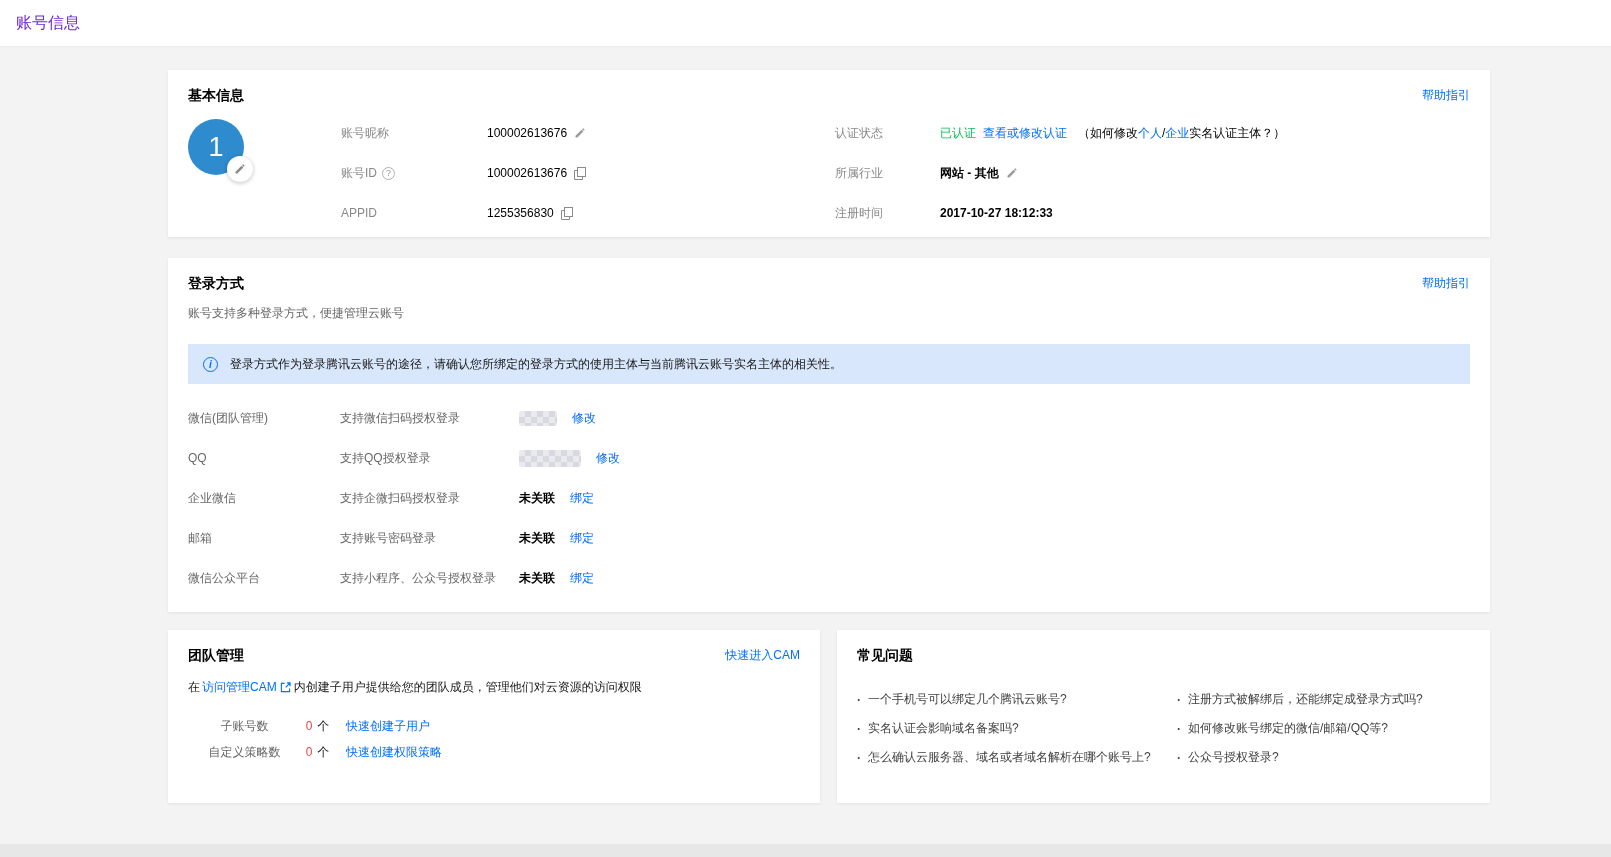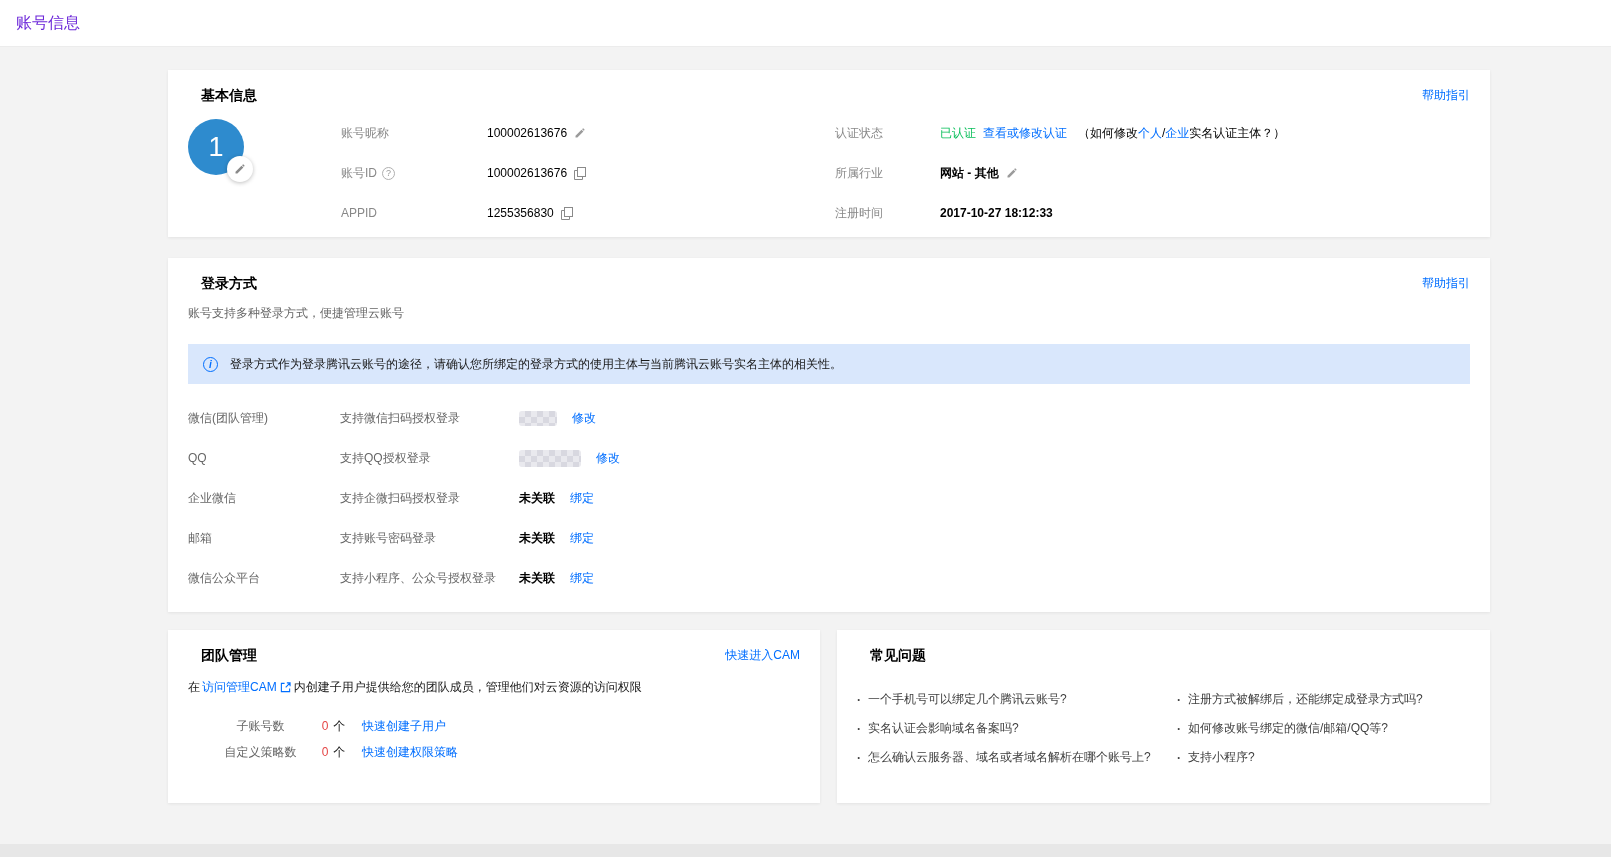--- a/index.html
+++ b/index.html
@@ -13,21 +13,21 @@
   .topbar {
     height: 47px; background: #fff; border-bottom: 1px solid #ececec;
     display: flex; align-items: center; padding-left: 16px;
   }
   .page-title { font-size: 16px; font-weight: normal; color: #6d28d9; }
   .content { padding: 23px 121px 0 168px; }
   .card {
     background: #fff; box-shadow: 0 1px 3px rgba(0,0,0,0.07);
     margin-bottom: 0;
   }
-  .card-head { display: flex; justify-content: space-between; align-items: flex-start; padding: 17px 20px 0 20px; margin-left: 13px; }
+  .card-head { display: flex; justify-content: space-between; align-items: flex-start; padding: 17px 20px 0 20px; }
   .card-title { font-size: 14px; font-weight: bold; color: #000; }
   .link { color: #006eff; font-size: 12px; text-decoration: none; cursor: pointer; }
   .green { color: #0abf5b; }
   .red { color: #e54545; }
 
   
   .card-basic { height: 167px; }
   .basic-body { display: flex; padding: 8px 20px 0 20px; }
   .avatar-wrap { width: 153px; padding-top: 6px; }
   .avatar {
@@ -85,21 +85,21 @@
   }
   .masked-sm { width: 38px; }
   .masked-lg { width: 62px; height: 17px; }
 
   
   .bottom-row { display: flex; gap: 17px; margin-top: 18px; text-align: center; }
   .card-team { width: 652px; height: 173px; }
   .card-faq { width: 653px; height: 173px; }
   .team-desc { padding: 14px 20px 0 20px; font-size: 12px; color: #181818; display: flex; align-items: center; flex-wrap: wrap; }
   .team-desc .link { margin: 0 3px 0 2px; display: inline-flex; align-items: center; gap: 3px; }
-  .stats { padding: 17px 20px 0 36px; }
+  .stats { padding: 17px 20px 0 20px; }
   .stat-row { display: flex; align-items: center; height: 26px; font-size: 12px; }
   .stat-label { width: 113px; color: #666; }
   .stat-count { width: 33px; }
   .stat-count .red { margin-right: 5px; }
   .stat-link { margin-left: 12px; }
 
   .faq-body { display: flex; padding: 20px 20px 0 20px; }
   .faq-col1 { width: 320px; }
   .faq-col2 { flex: 1; }
   .faq-item {
@@ -304,21 +304,21 @@
       </div>
       <div class="faq-body">
         <div class="faq-col1">
           <div class="faq-item">一个手机号可以绑定几个腾讯云账号?</div>
           <div class="faq-item">实名认证会影响域名备案吗?</div>
           <div class="faq-item">怎么确认云服务器、域名或者域名解析在哪个账号上?</div>
         </div>
         <div class="faq-col2">
           <div class="faq-item">注册方式被解绑后，还能绑定成登录方式吗?</div>
           <div class="faq-item">如何修改账号绑定的微信/邮箱/QQ等?</div>
-          <div class="faq-item">支持小程序?</div>
+          <div class="faq-item">公众号授权登录?</div>
         </div>
       </div>
     </div>
 
   </div>
 </div>
 
 <div class="bottom-band"></div>
 
 </body></html>

